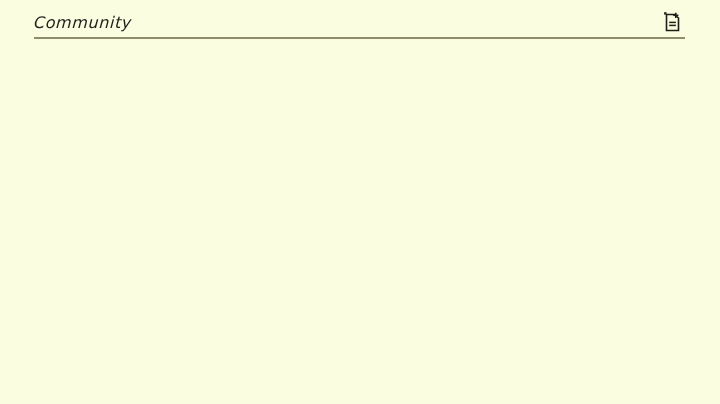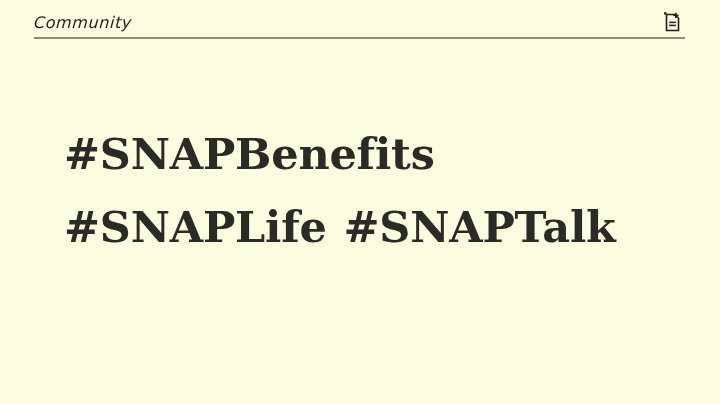--- a/index.html
+++ b/index.html
@@ -106,17 +106,14 @@
           <line x1="12.8" y1="1.7" x2="12.8" y2="6.9" stroke="#201f1a" stroke-width="1.6"></line>
 
           <rect x="1.1" y="1.2" width="2.4" height="2.4" fill="#201f1a"></rect>
         </svg>
       </span>
     </div>
   </div>
 
   <div class="header-rule"></div>
 
-  <div class="content">
-    <h1 class="headline">#SNAPBenefits #SNAPLife #SNAPTalk</h1>
-  </div>
 
 </div>
 
 </body></html>

